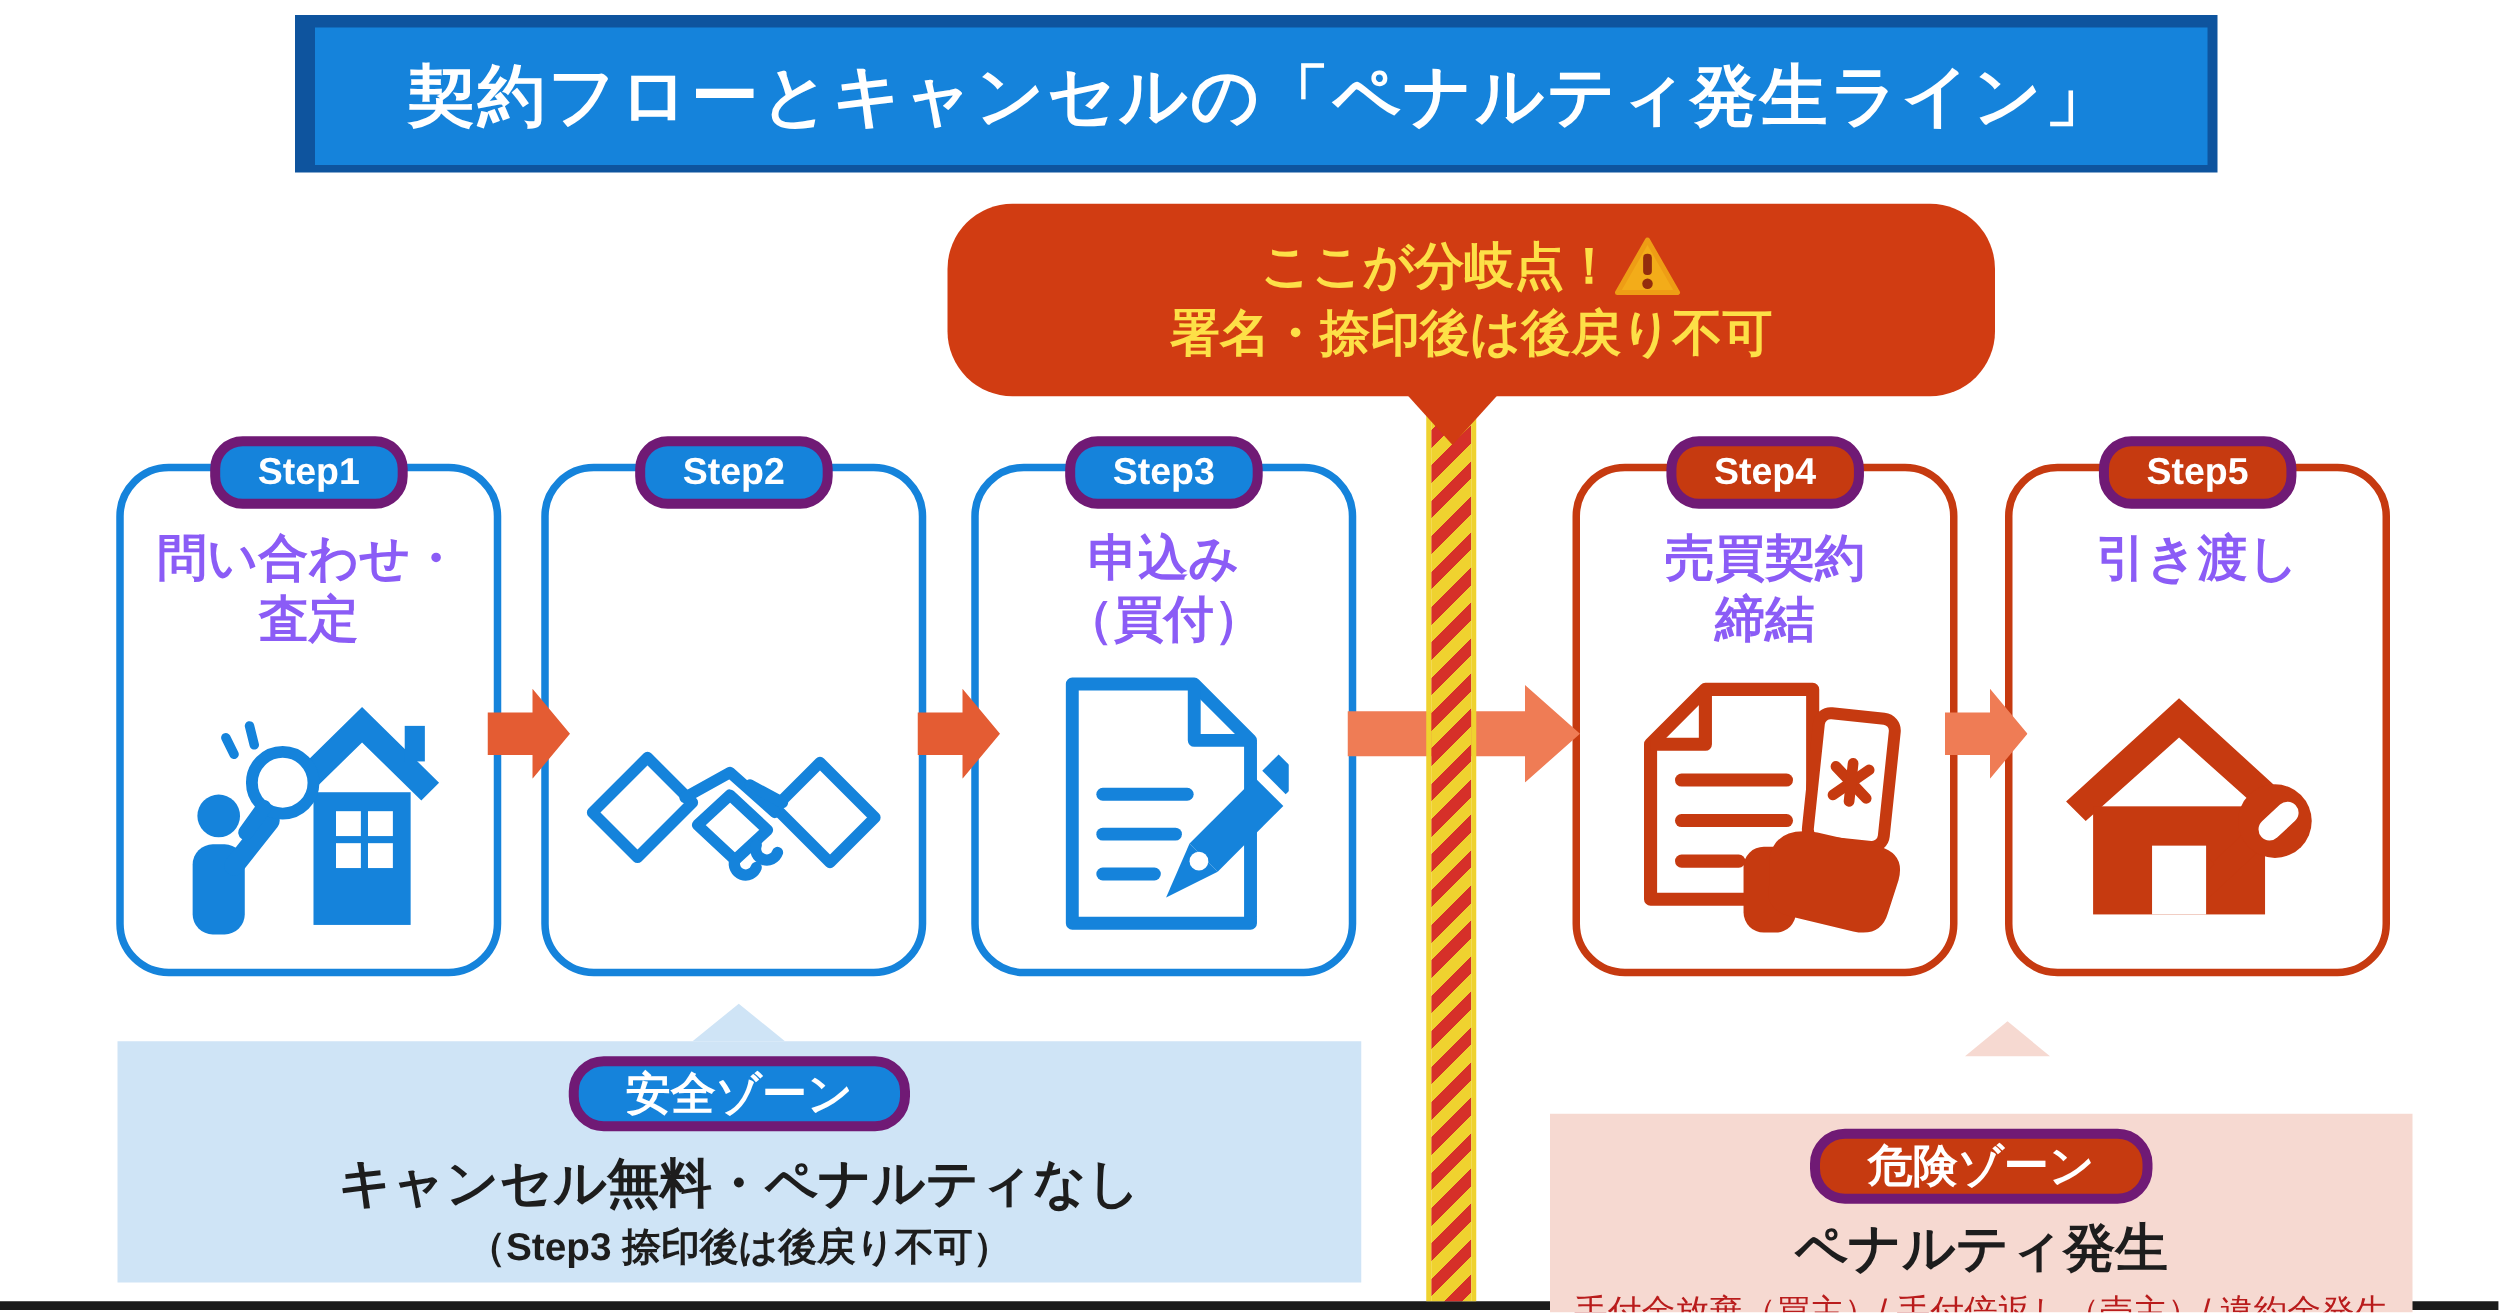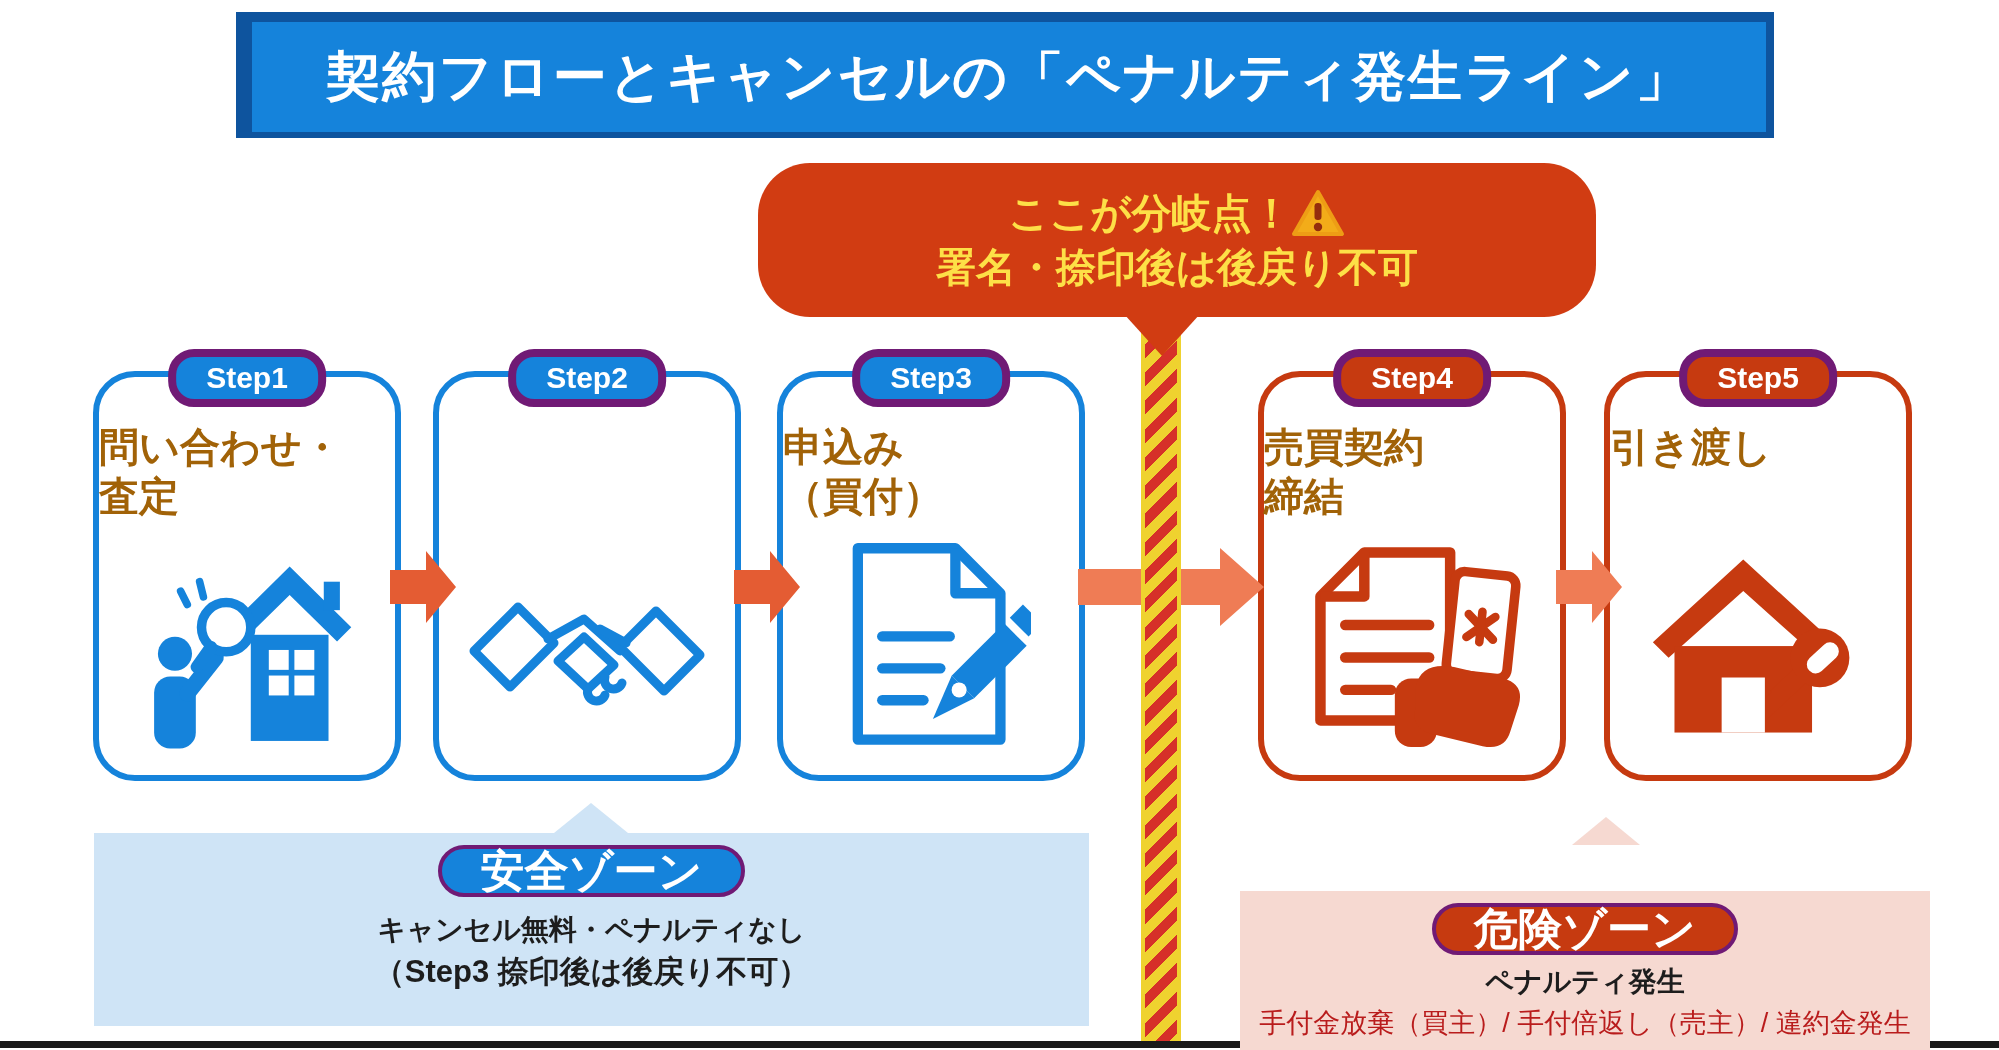--- a/index.html
+++ b/index.html
@@ -29,41 +29,41 @@
 
   
   .card{top:371px;width:308px;height:410px;background:#fff;border-radius:42px;box-sizing:border-box;z-index:2;}
   .card.blue{border:6px solid #1583db;}
   .card.red{border:6px solid #c63a10;}
   .badge{position:absolute;top:-28px;left:50%;transform:translateX(-50%);
          height:42px;line-height:42px;padding:0 30px;border-radius:26px;border:8px solid #701a75;
          color:#fff;font-size:30px;font-weight:bold;white-space:nowrap;z-index:3;}
   .badge.blue{background:#1583db;}
   .badge.red{background:#c63a10;}
-  .card-title{margin-top:46px;text-align:left;font-size:40px;font-weight:bold;color:#a16207;line-height:1.22;}
+  .card-title{margin-top:46px;text-align:center;font-size:40px;font-weight:bold;color:#8b5cf6;line-height:1.22;}
   .icon-box{position:absolute;left:50%;bottom:22px;transform:translateX(-50%);}
 
   
   .arrow{z-index:4;}
 
   
   .safe-panel{left:94px;top:833px;width:995px;height:193px;background:#cfe4f6;z-index:1;}
   .safe-notch{left:554px;top:803px;width:0;height:0;z-index:1;
               border-left:37px solid transparent;border-right:37px solid transparent;
               border-bottom:30px solid #cfe4f6;}
   .danger-panel{left:1240px;top:891px;width:690px;height:187px;background:#f6d9d1;z-index:1;}
   .danger-notch{left:1572px;top:817px;width:0;height:0;z-index:1;
                 border-left:34px solid transparent;border-right:34px solid transparent;
                 border-bottom:28px solid #f6d9d1;}
   .zone-inner{width:100%;height:100%;display:flex;flex-direction:column;align-items:center;}
-  .zone-badge{margin-top:12px;height:44px;line-height:44px;padding:0 38px;border-radius:28px;border:4px solid #701a75;
-              color:#fff;font-size:44px;font-weight:bold;}
+  .zone-badge{margin-top:12px;height:44px;line-height:44px;padding:0 38px;border-radius:28px;border:8px solid #701a75;
+              color:#fff;font-size:36px;font-weight:bold;}
   .zone-badge.blue{background:#1583db;}
   .zone-badge.red{background:#c63a10;}
-  .zone-line1{margin-top:14px;font-size:28px;font-weight:bold;color:#1d1d1d;}
+  .zone-line1{margin-top:14px;font-size:42px;font-weight:bold;color:#1d1d1d;}
   .safe-panel .zone-line2{margin-top:2px;font-size:31px;font-weight:bold;color:#1d1d1d;}
   .danger-panel .zone-line1{margin-top:8px;}
   .danger-panel .zone-line2{margin-top:4px;font-size:27px;font-weight:normal;color:#b91c1c;white-space:nowrap;}
 
   .bottom-line{left:0;top:1041px;width:1999px;height:7px;background:#1a1a1a;}
 </style>
 </head>
 <body>
 
 <div id="stage">

